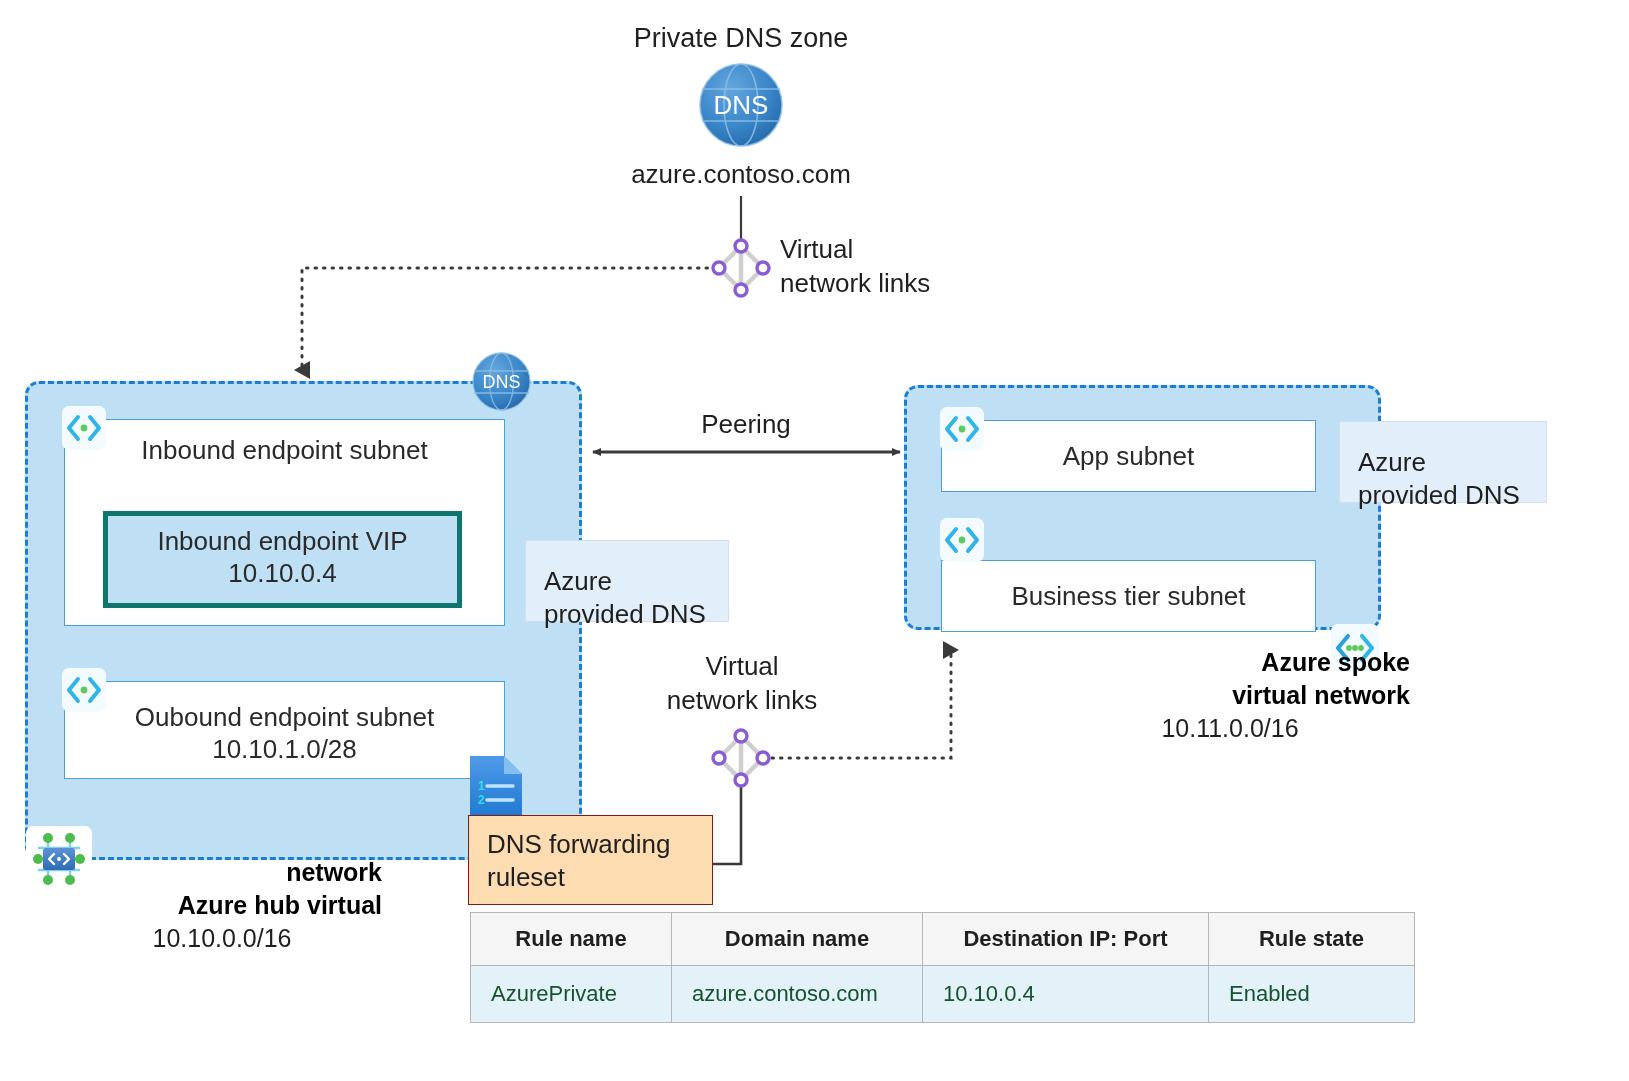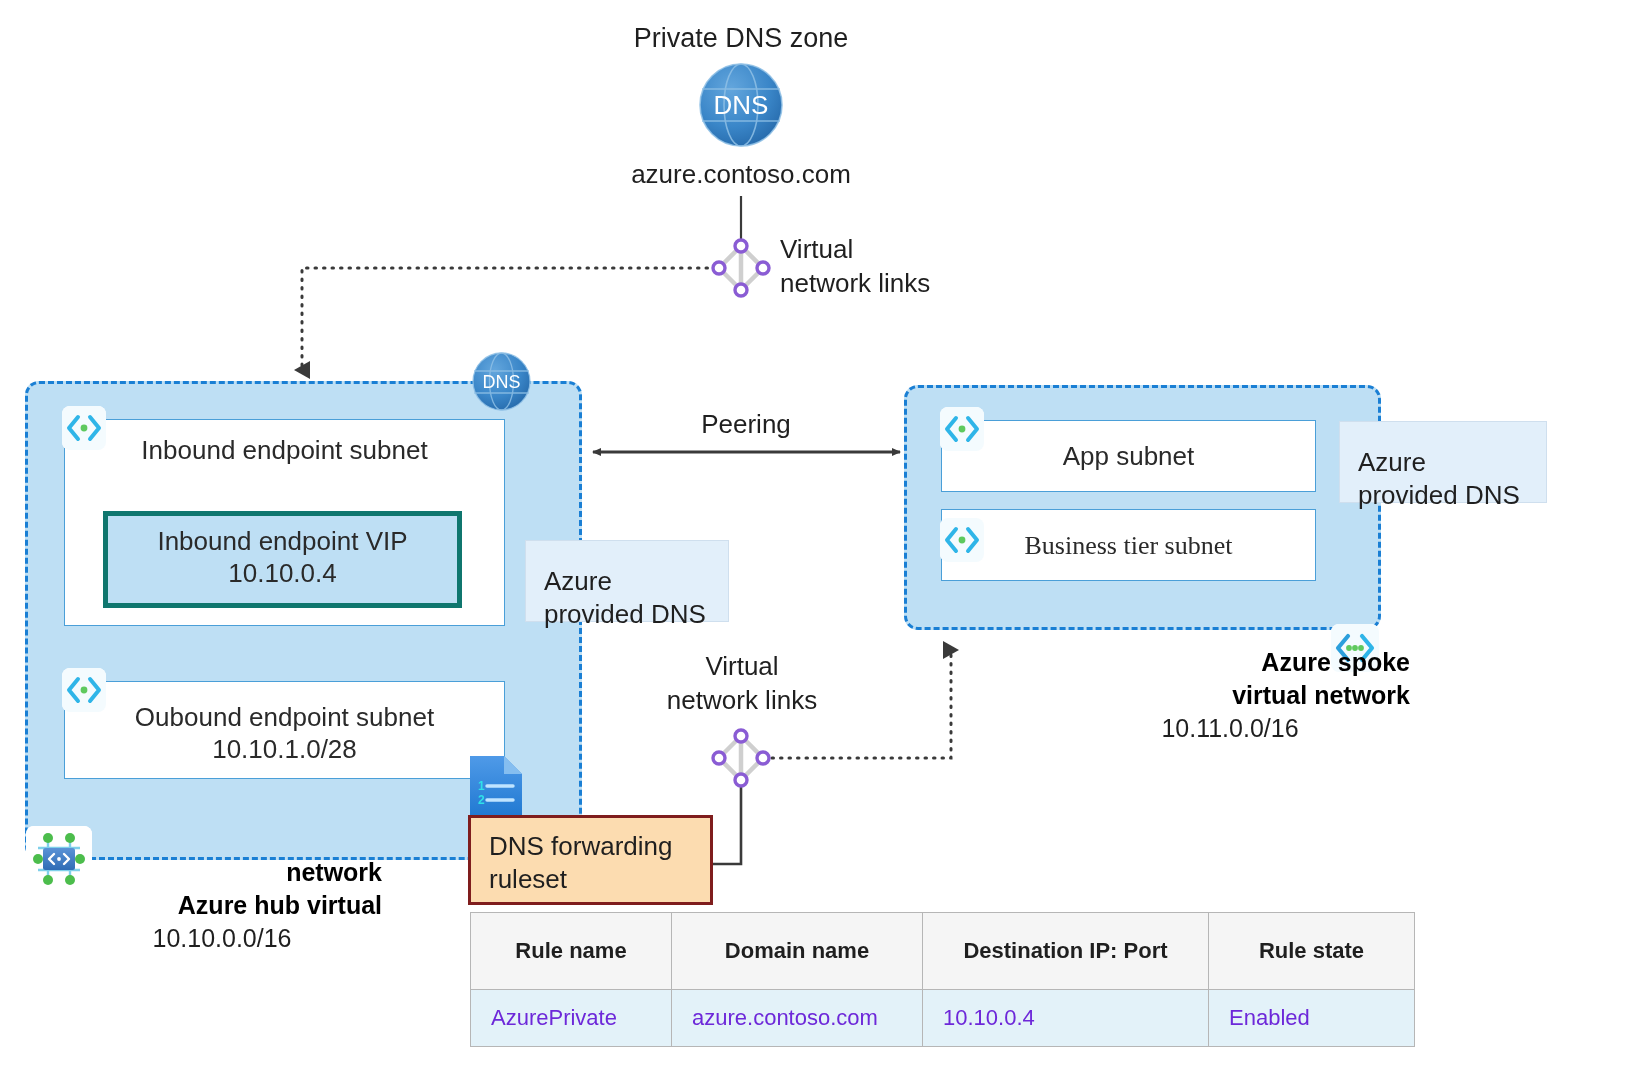--- a/index.html
+++ b/index.html
@@ -80,46 +80,46 @@
     background: #e2effa;
     border: 1px solid #cfdfee;
     font-size: 26px;
     color: #1f1f1f;
     line-height: 1.28;
     padding: 24px 18px;
   }
   .callout-orange {
     box-sizing: border-box;
     background: #fcdcb0;
-    border: 3px solid #7f1d1d;
+    border: 1px solid #7f1d1d;
     font-size: 26px;
     color: #1f1f1f;
     line-height: 1.28;
     padding: 12px 18px;
   }
 
   
   table.rules {
     border-collapse: collapse;
     font-size: 22px;
     background: #ffffff;
   }
   table.rules th {
     background: #f5f5f5;
     border: 1px solid #b6b6b6;
     font-weight: bold;
     color: #1f1f1f;
-    padding: 25px 20px;
+    padding: 13px 20px;
     text-align: center;
     white-space: nowrap;
   }
   table.rules td {
     background: #e3f2f9;
     border: 1px solid #b6b6b6;
-    color: #6d28d9;
+    color: #14532d;
     padding: 15px 20px;
     text-align: left;
     white-space: nowrap;
   }
 
   
   .icon-tile {
     box-sizing: border-box;
     background: #ffffff;
     border-radius: 8px;
@@ -310,21 +310,21 @@
   </div>
   <div class="abs icon-tile" style="left:940px;top:407px;width:44px;height:44px;">
     <svg width="44" height="44" viewBox="0 0 44 44">
       <rect x="0" y="0" width="44" height="44" rx="8" fill="#f4fbfe"></rect>
       <path d="M16 11 L7 22 L16 33" fill="none" stroke="#2fb5e8" stroke-width="4" stroke-linecap="round" stroke-linejoin="round"></path>
       <path d="M28 11 L37 22 L28 33" fill="none" stroke="#2fb5e8" stroke-width="4" stroke-linecap="round" stroke-linejoin="round"></path>
       <circle cx="22" cy="22" r="3.4" fill="#5ec95e"></circle>
     </svg>
   </div>
 
-  <div class="abs subnet-box" style="left:941px;top:509px;width:375px;height:72px;font-family:Liberation Serif, serif;">
+  <div class="abs subnet-box" style="left:941px;top:560px;width:375px;height:72px;">
     <div class="subnet-text" style="padding-top:20px;">Business tier subnet</div>
   </div>
   <div class="abs icon-tile" style="left:940px;top:518px;width:44px;height:44px;">
     <svg width="44" height="44" viewBox="0 0 44 44">
       <rect x="0" y="0" width="44" height="44" rx="8" fill="#f4fbfe"></rect>
       <path d="M16 11 L7 22 L16 33" fill="none" stroke="#2fb5e8" stroke-width="4" stroke-linecap="round" stroke-linejoin="round"></path>
       <path d="M28 11 L37 22 L28 33" fill="none" stroke="#2fb5e8" stroke-width="4" stroke-linecap="round" stroke-linejoin="round"></path>
       <circle cx="22" cy="22" r="3.4" fill="#5ec95e"></circle>
     </svg>
   </div>

